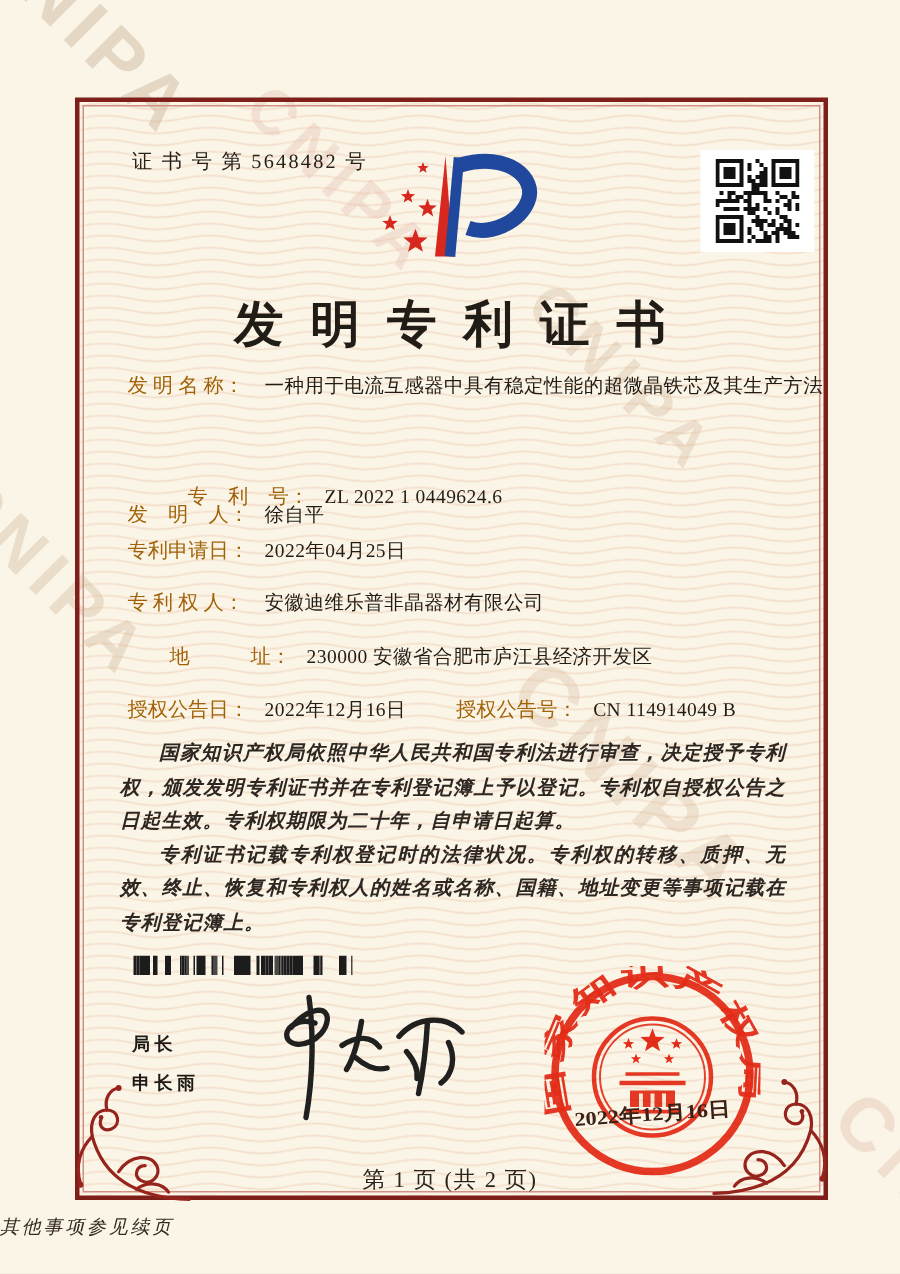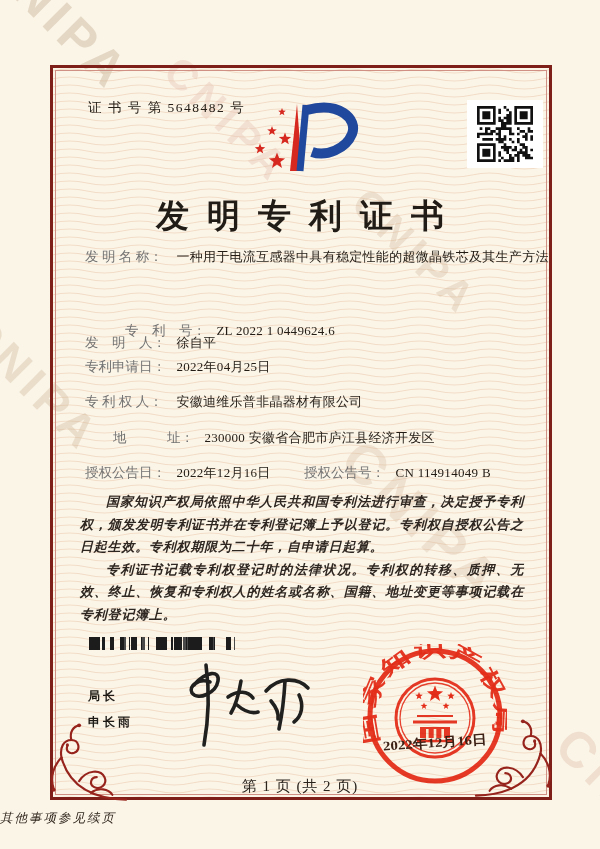--- a/index.html
+++ b/index.html
@@ -47,21 +47,21 @@
     background:#ffffff; display:flex; align-items:center; justify-content:center;
   }
   .title {
     position:absolute; left:0; top:194px; width:100%;
     text-align:center; font-size:33px; font-weight:700; color:#211c16;
     letter-spacing:18px; text-indent:18px;
   }
   
   .fields { position:absolute; left:85px; top:246px; width:450px; font-size:13.5px; }
   .row { position:absolute; left:0; white-space:nowrap; }
-  .row .lab { display:inline-block; min-width:88px; font-weight:500; color:#737373; }
+  .row .lab { display:inline-block; min-width:88px; font-weight:500; color:#a16207; }
   .row .val { font-size:13px; color:#221c15; letter-spacing:.3px; }
   .r0 { top:2px; }  .r1 { top:52px;margin-top:36px; } .r2 { top:76px;margin-left:40px; } .r3 { top:112px; }
   .r4 { top:147px; } .r5 { top:183px;margin-left:28px; } .r6 { top:218px; }
   .pair2 { margin-left:30px; }
   
   .paras {
     position:absolute; left:80px; top:491px; width:444px;
     font-size:13px; line-height:22.5px; color:#2e2620;
     font-style:italic; letter-spacing:.8px; text-align:justify;font-weight:bold;
   }

